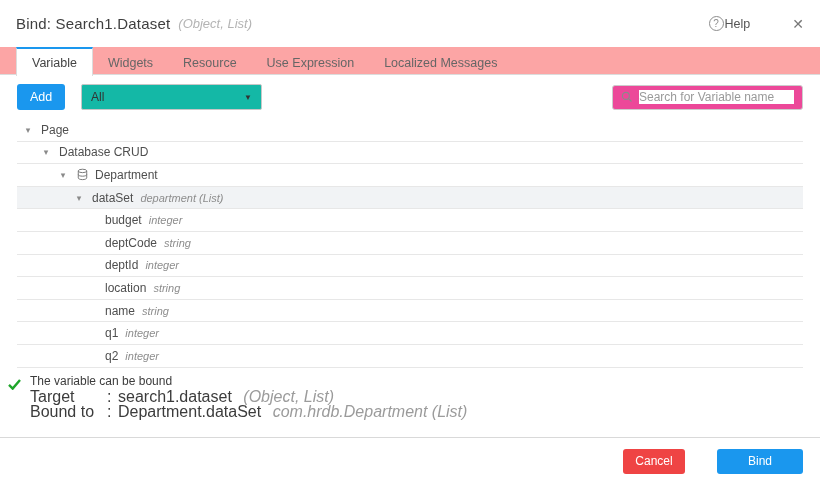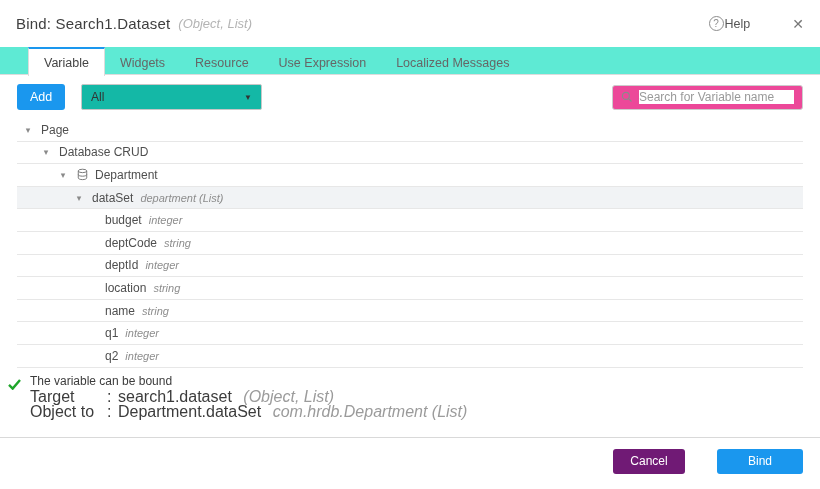--- a/index.html
+++ b/index.html
@@ -11,22 +11,22 @@
   .hdr-title { font-size:15px; color:#3f3f3f; letter-spacing:.2px; }
   .hdr-sub { font-size:13px; color:#b4b4b4; font-style:italic; margin-left:8px; }
   .hdr-right { margin-left:auto; display:flex; align-items:center; }
   .help-wrap { display:flex; align-items:center; cursor:pointer; }
   .help-ic { width:15px; height:15px; border:1px solid #8d8d8d; border-radius:50%;
     color:#8d8d8d; font-size:10px; line-height:13px; text-align:center; }
   .help-txt { font-size:12.5px; color:#555; margin-left:1px; }
   .close-x { font-size:14px; color:#777; margin-left:42px; cursor:pointer; }
 
   
-  .tabbar { height:28px; background:#5eead4; border-bottom:1px solid #dcdcdc;
-    display:flex; padding-left:28px; }
+  .tabbar { height:28px; background:#fca5a5; border-bottom:1px solid #dcdcdc;
+    display:flex; padding-left:16px; }
   .tab { font-size:12.5px; color:#666; padding:7px 15px 0 15px; border-top:2px solid transparent;
     cursor:pointer; white-space:nowrap; }
   .tab.active { background:#fff; color:#444; border-top:2px solid #1a97ee;
     border-left:1px solid #dcdcdc; border-right:1px solid #dcdcdc; height:29px; }
 
   
   .toolbar { height:44px; display:flex; align-items:center; padding:0 17px; }
   .btn-add { background:#1a97ee; color:#fff; border:none; border-radius:3px;
     font-size:12.5px; width:48px; height:26px; cursor:pointer; }
   .sel { width:181px; height:26px; border:1px solid #c7c7c7; border-radius:2px;
@@ -57,22 +57,22 @@
   .chk { width:22px; padding-top:2px; flex:none; }
   .st-line { font-size:12px; color:#3c3c3c; height:15px; line-height:15px; }
   .st-grid { display:grid; grid-template-columns:77px 11px auto; }
   .st-grid > div { font-size:16px; color:#3c3c3c; height:15px; line-height:15px; }
   .st-suffix { font-style:italic; color:#9b9b9b; margin-left:7px; }
 
   
   .ftr-div { border-top:1px solid #d9d9d9; margin-top:18px; }
   .ftr { display:flex; justify-content:flex-end; align-items:flex-start;
     padding:11px 17px 0 0; }
-  .btn-cancel { background:#701a75; color:#fff; border:none; border-radius:3px;
-    font-size:12px; height:25px; width:72px; cursor:pointer; }
+  .btn-cancel { background:#ef4444; color:#fff; border:none; border-radius:3px;
+    font-size:12px; height:25px; width:62px; cursor:pointer; }
   .btn-bind { background:#1a97ee; color:#fff; border:none; border-radius:3px;
     font-size:12px; height:25px; width:86px; margin-left:32px; cursor:pointer; }
 </style>
 </head>
 <body>
 
 <div class="hdr">
   <span class="hdr-title">Bind: Search1.Dataset</span>
   <span class="hdr-sub">(Object, List)</span>
   <div class="hdr-right">
@@ -180,21 +180,21 @@
   </div>
   <div>
     <div class="st-line">The variable can be bound</div>
     <div class="st-grid">
       <div>Target</div>
       <div>:</div>
       <div>
         <span>search1.dataset</span>
         <span class="st-suffix">(Object, List)</span>
       </div>
-      <div>Object to</div>
+      <div>Bound to</div>
       <div>:</div>
       <div>
         <span>Department.dataSet</span>
         <span class="st-suffix">com.hrdb.Department (List)</span>
       </div>
     </div>
   </div>
 </div>
 
 <div class="ftr-div"></div>

